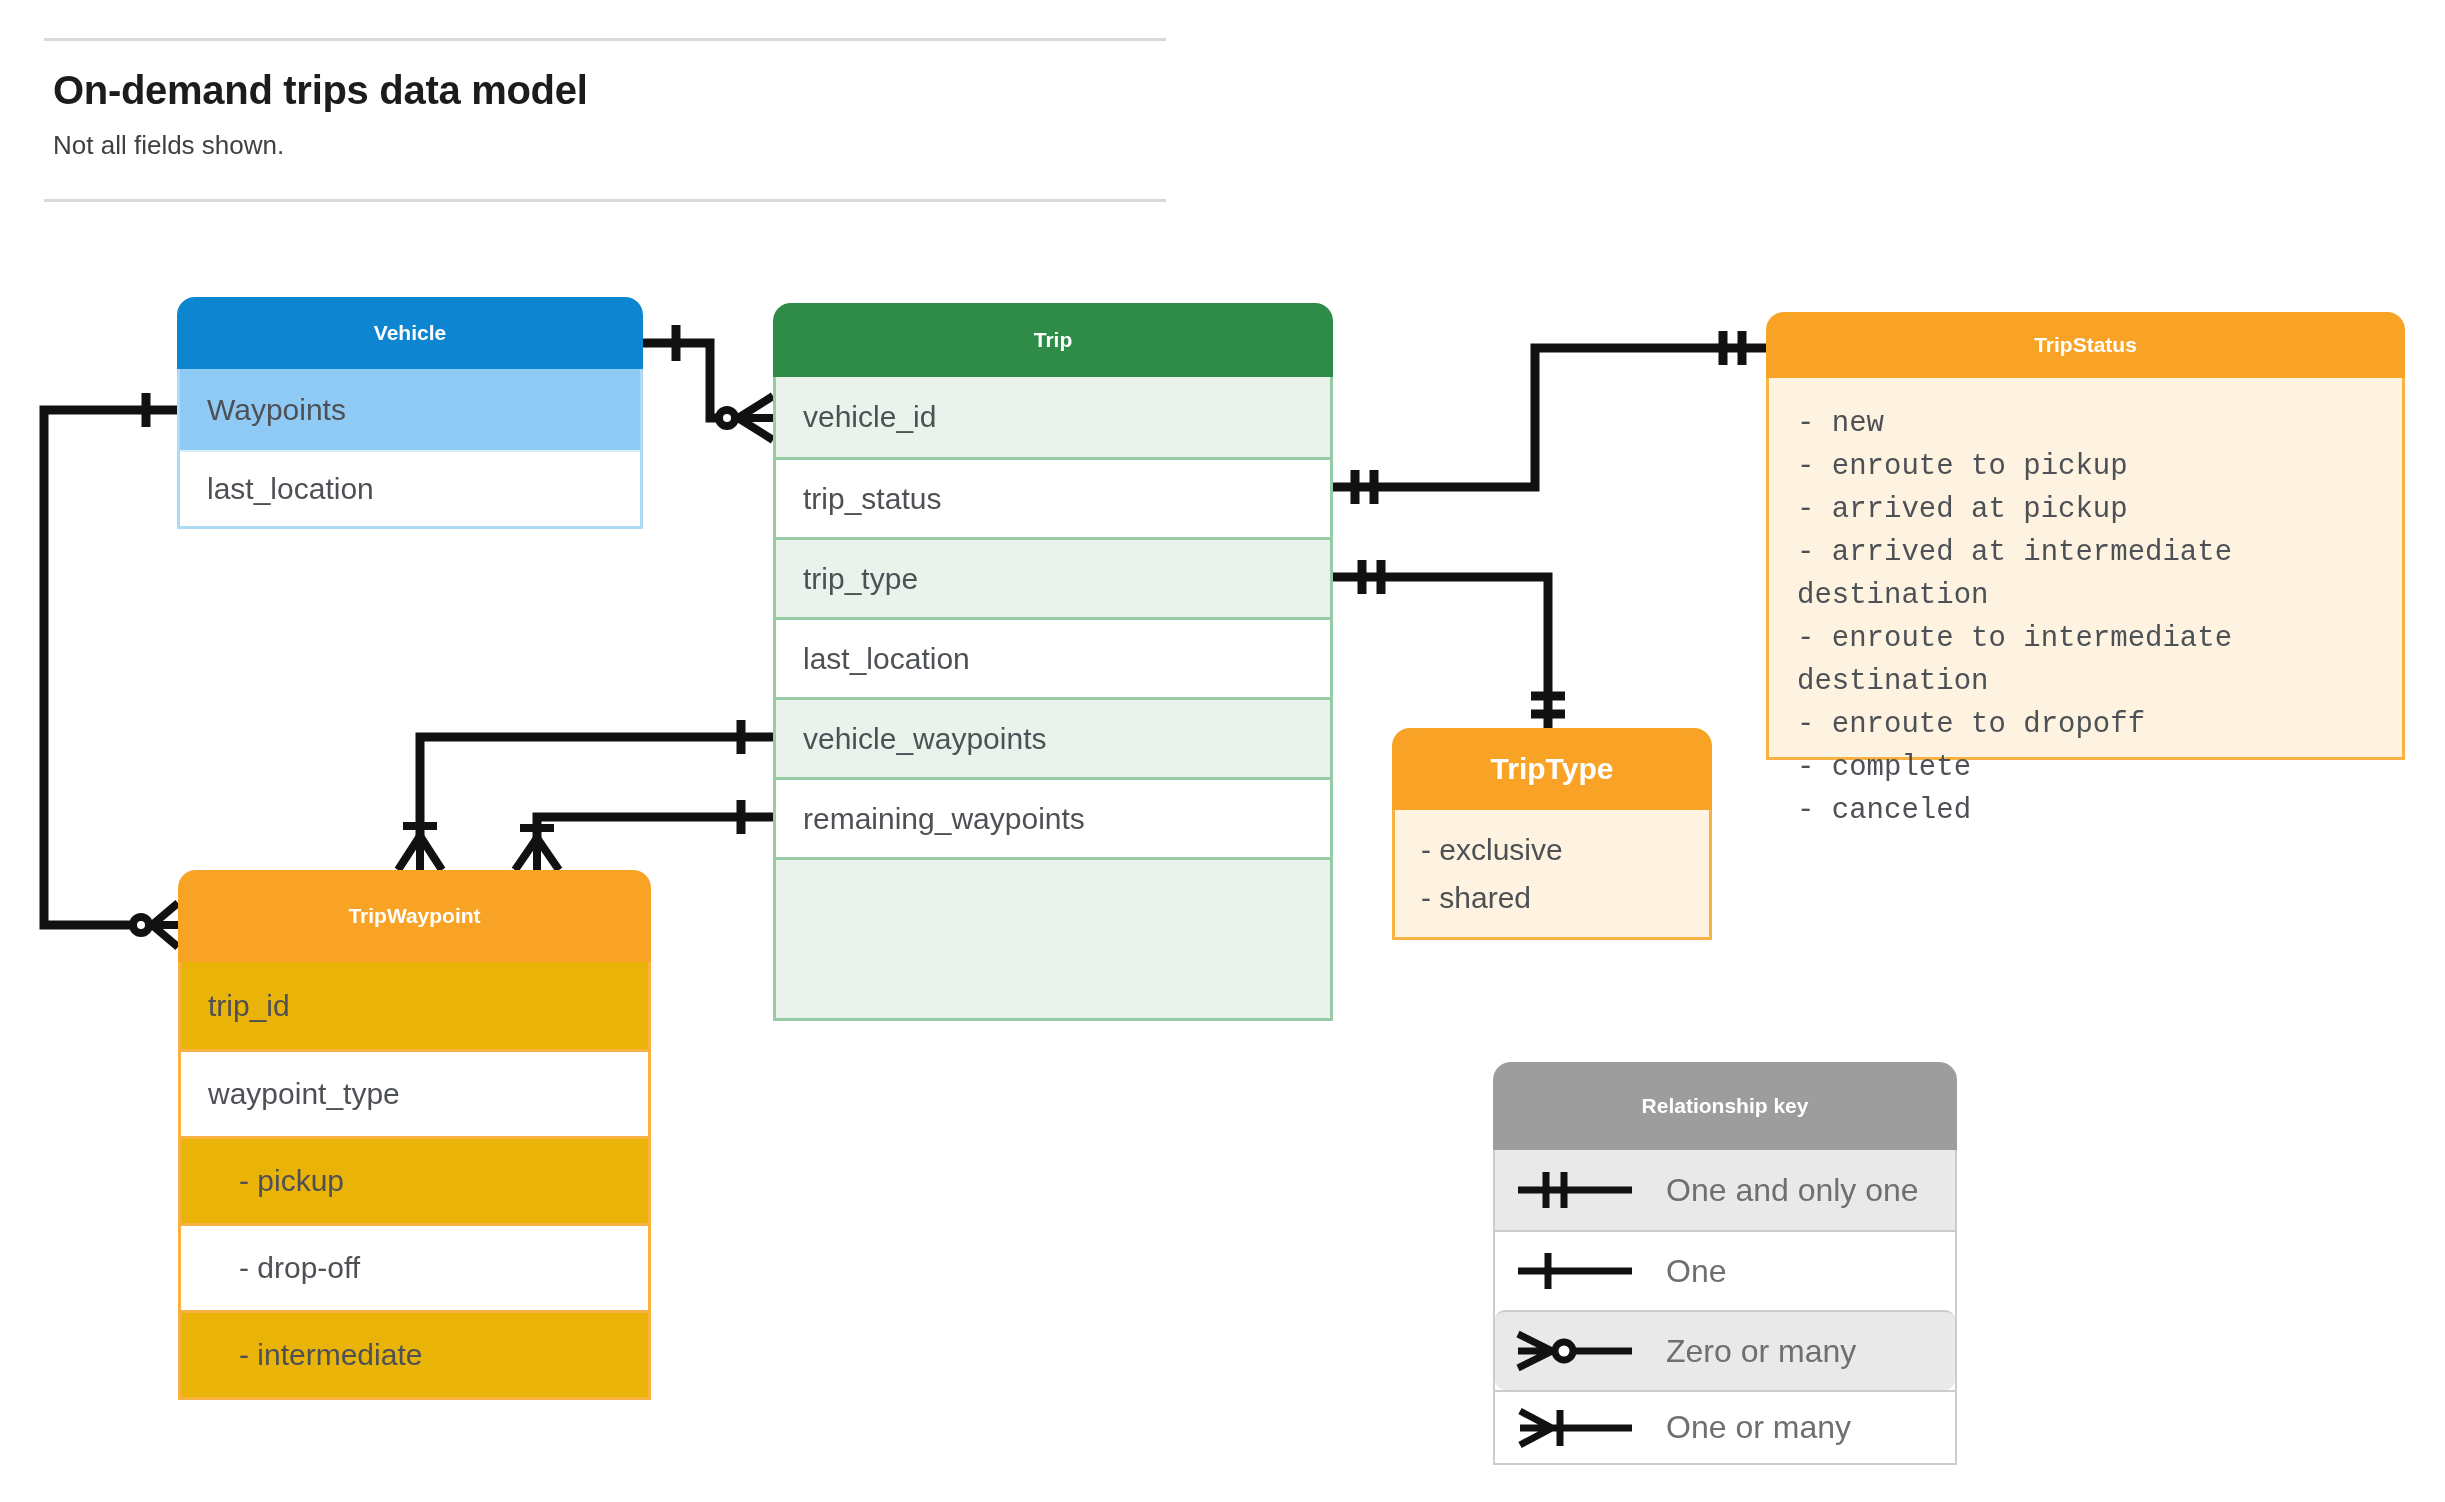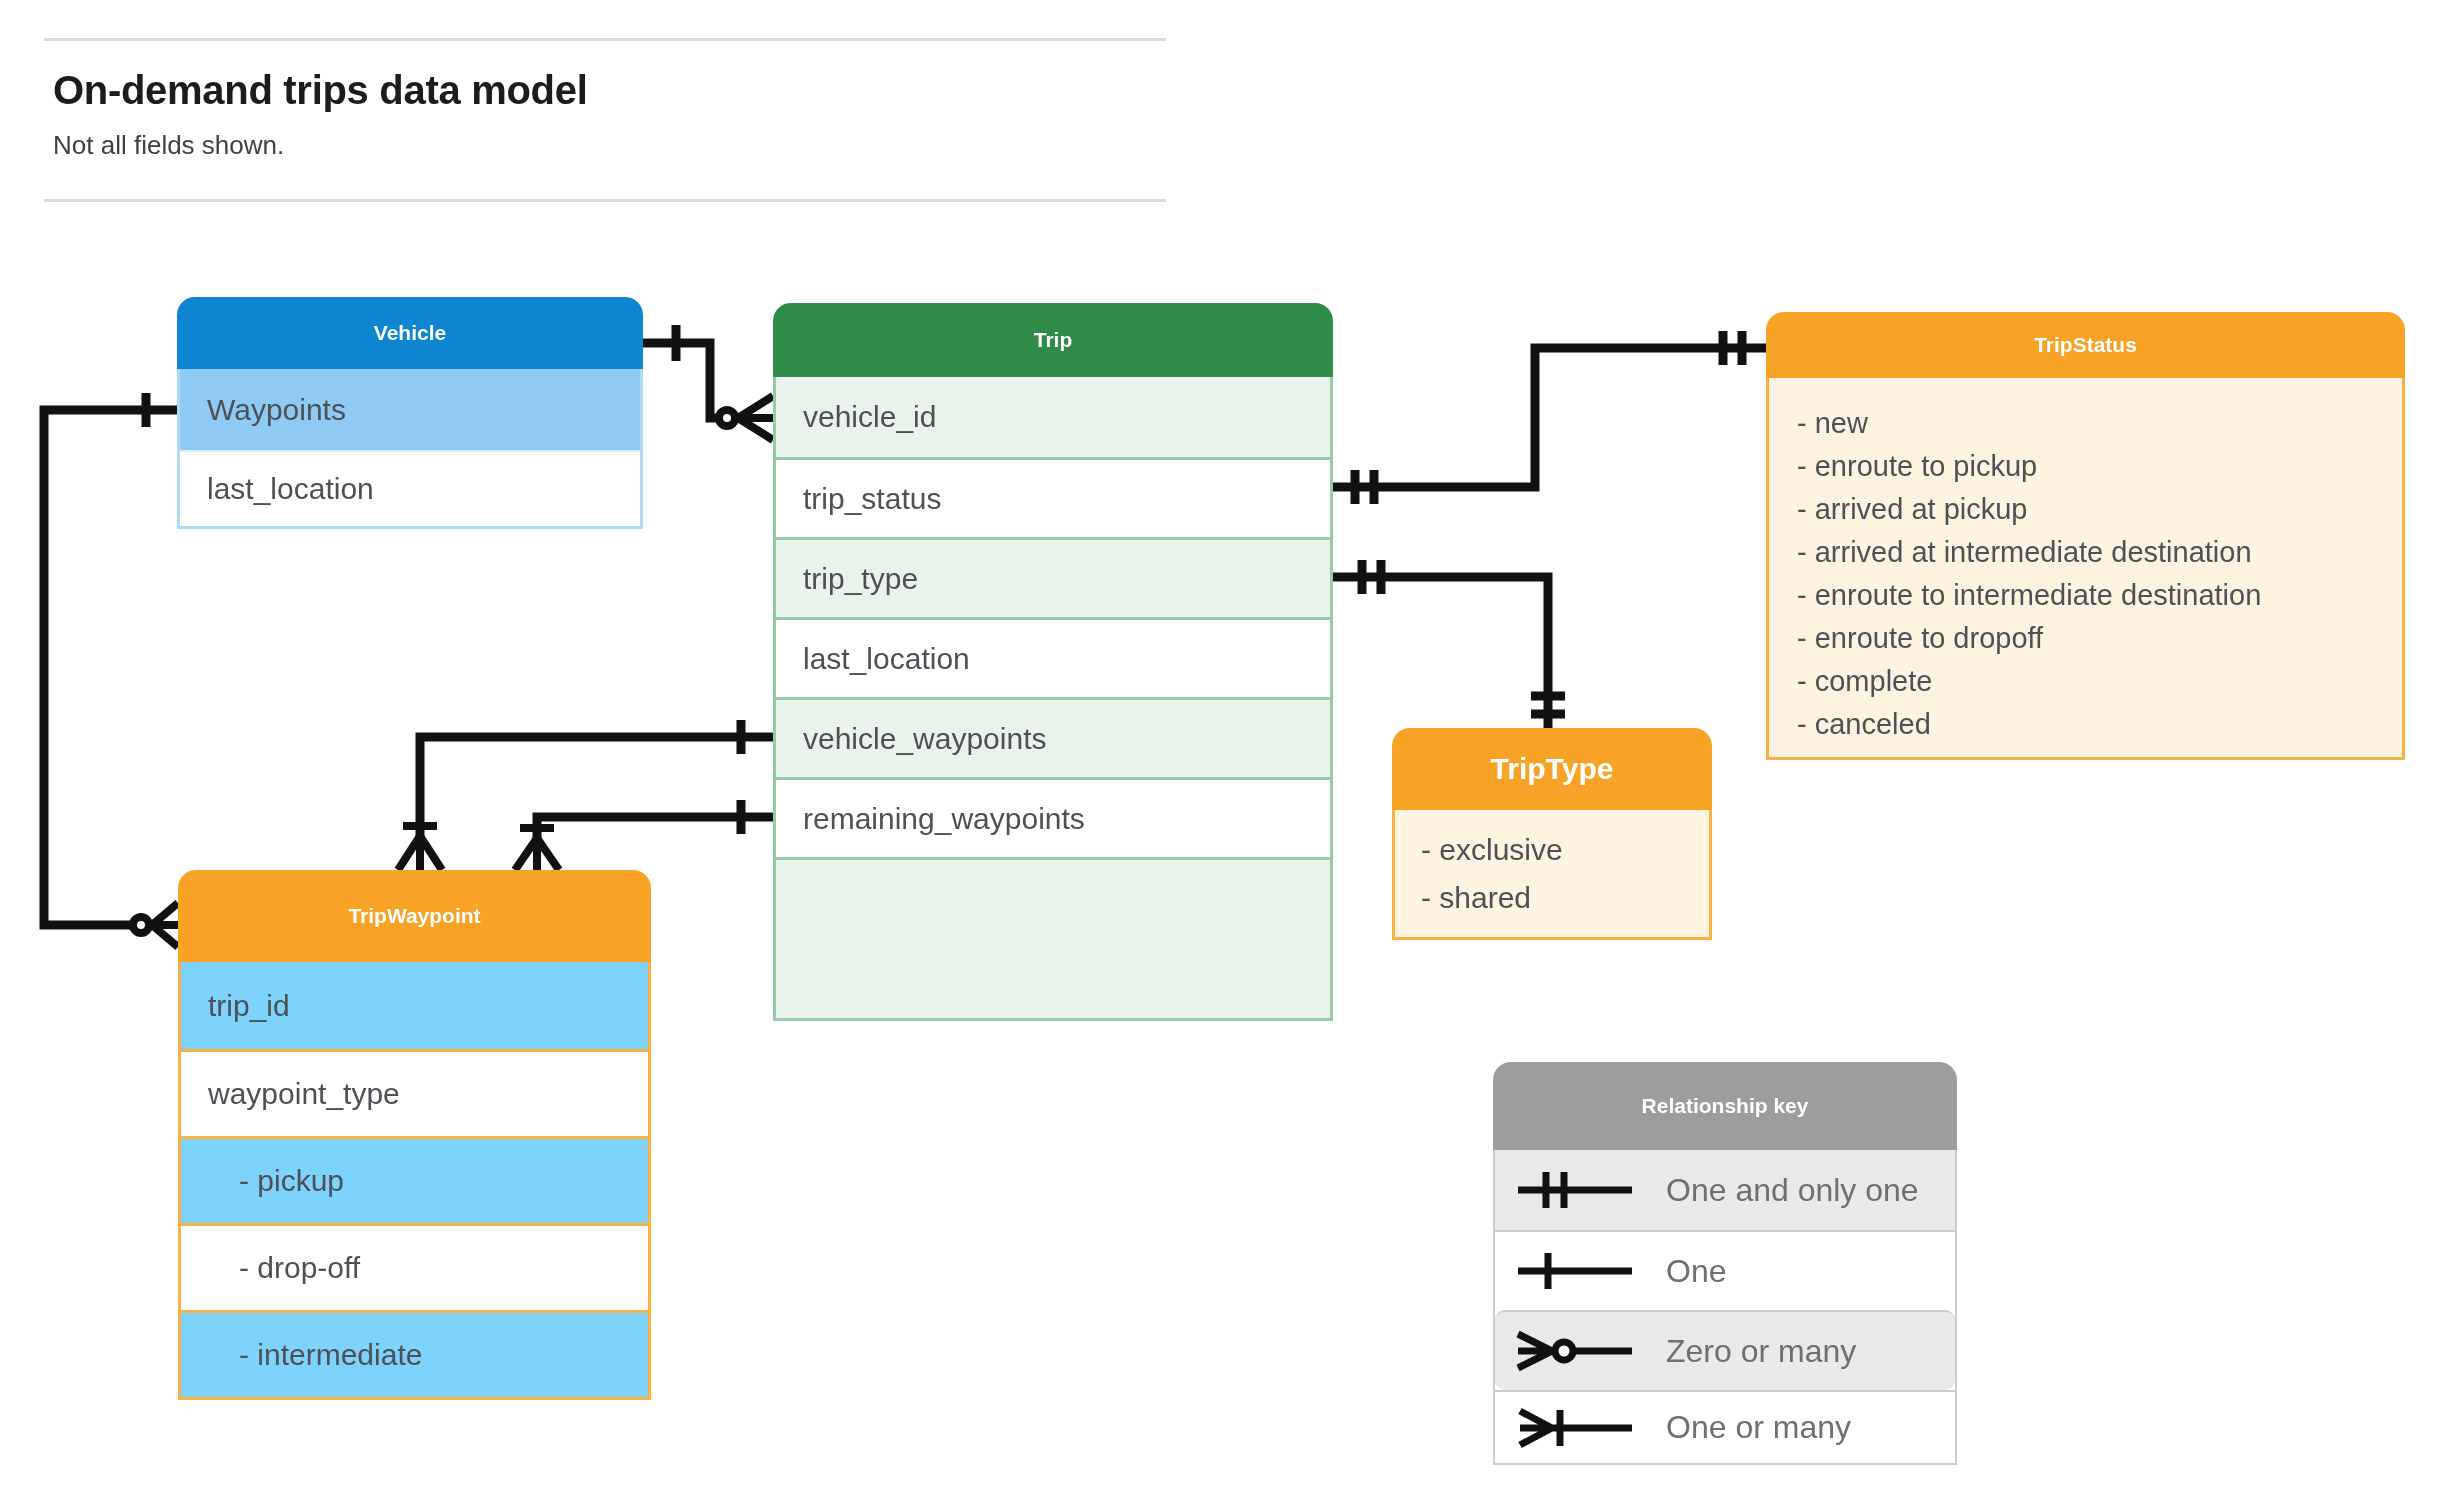--- a/index.html
+++ b/index.html
@@ -32,21 +32,21 @@
   .trip .row:first-child{border-top:none;}
   .row-plain{background:#ffffff;}
   .route-cell{display:block;padding-top:26px;}
   .route-cell div{line-height:52px;}
 
   
   .orange .entity-header{background:#f9a326;}
   .orange .rows{border:3px solid #f9b142;border-top:none;background:#fdf3e0;}
   .orange .row{border-top:3px solid #f9b142;}
   .orange .row:first-child{border-top:none;}
-  .row-cream{background:#7dd3fc;}
+  .row-cream{background:#eab308;}
   .row-sub{padding-left:58px;}
   .enum-list{box-sizing:border-box;color:#4d5156;}
 
   
   .legend .entity-header{background:#9d9d9d;}
   .legend .rows{border:2px solid #cccccc;border-top:none;}
   .legend .row{border-top:2px solid #cccccc;padding-left:15px;font-size:32px;color:#6f6f6f;}
   .legend .row:first-child{border-top:none;}
   .row-gray{background:#e9e9e9;}
   .legend-label{margin-left:26px;}
@@ -145,21 +145,21 @@
   <div class="entity orange" style="left:1392px;top:728px;width:320px;">
     <div class="entity-header" style="height:82px;font-size:30px;">TripType</div>
     <div class="rows enum-list" style="height:130px;padding:16px 0 0 26px;font-size:30px;">
       <div style="line-height:48px;">- exclusive</div>
       <div style="line-height:48px;">- shared</div>
     </div>
   </div>
 
   <div class="entity orange" style="left:1766px;top:312px;width:639px;">
     <div class="entity-header" style="height:66px;">TripStatus</div>
-    <div class="rows enum-list" style="height:382px;padding:24px 0 0 28px;font-size:29px;">
+    <div class="rows enum-list" style="height:382px;padding:24px 0 0 28px;font-size:29px;font-family:Liberation Mono, monospace;">
       <div style="line-height:43px;">- new</div>
       <div style="line-height:43px;">- enroute to pickup</div>
       <div style="line-height:43px;">- arrived at pickup</div>
       <div style="line-height:43px;">- arrived at intermediate destination</div>
       <div style="line-height:43px;">- enroute to intermediate destination</div>
       <div style="line-height:43px;">- enroute to dropoff</div>
       <div style="line-height:43px;">- complete</div>
       <div style="line-height:43px;">- canceled</div>
     </div>
   </div>

